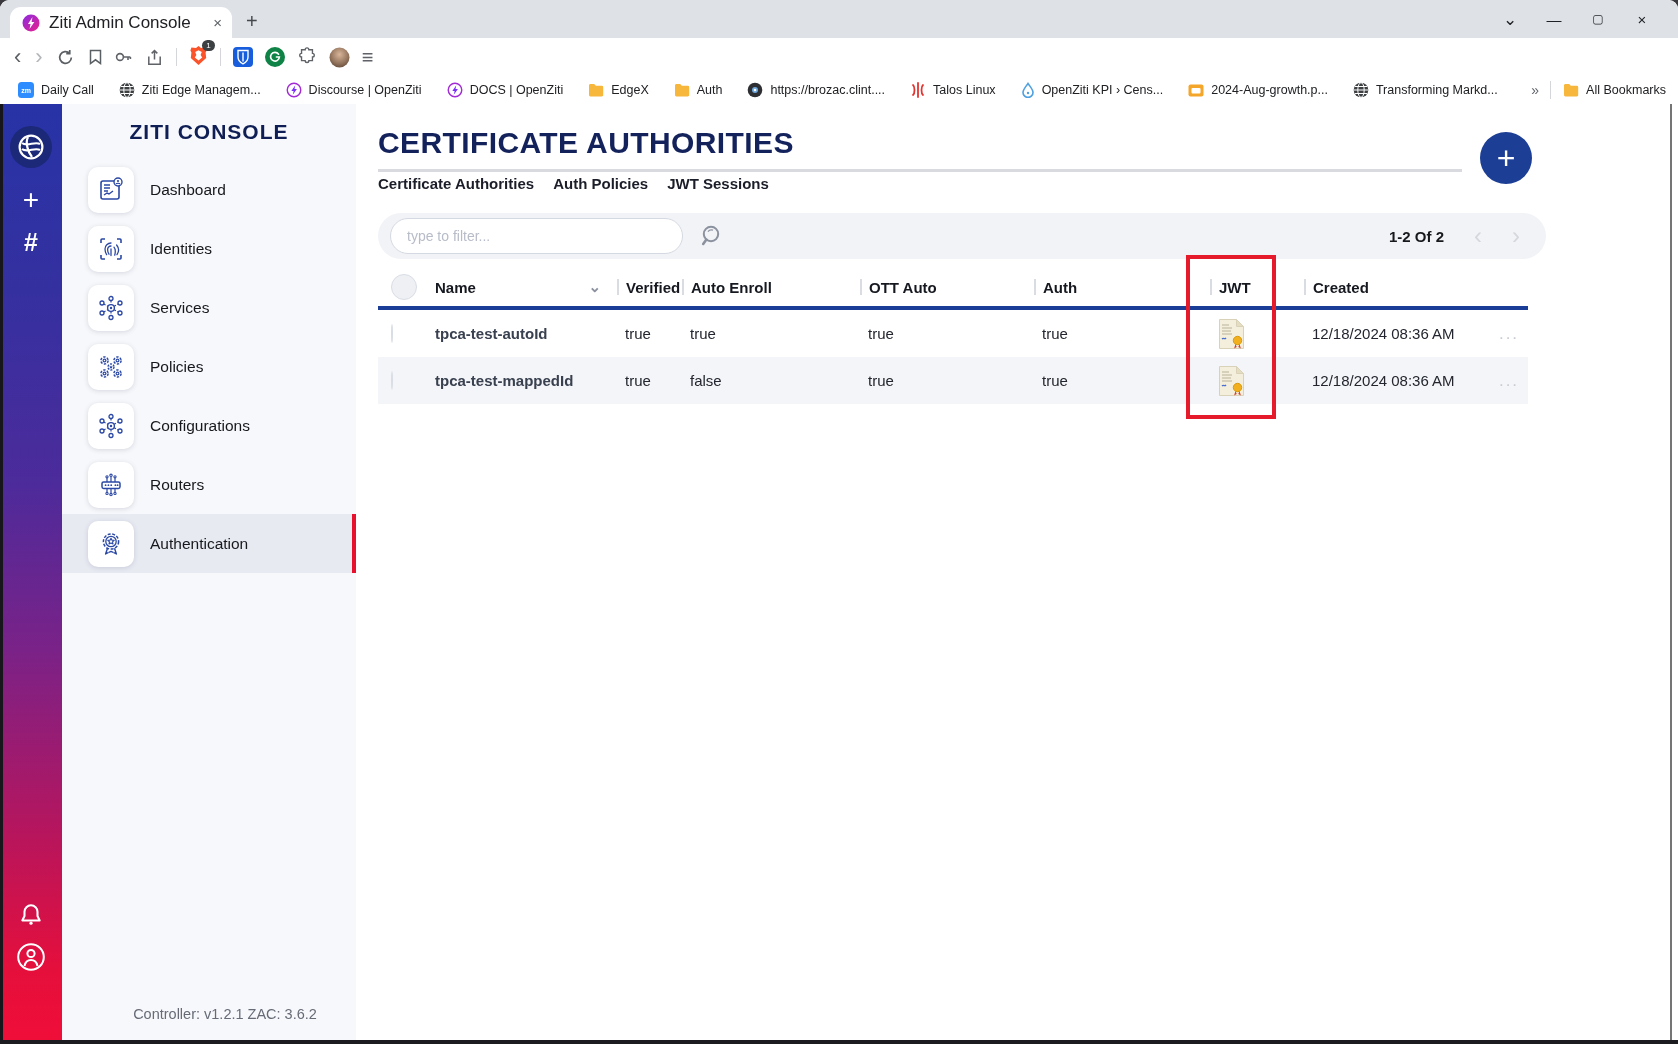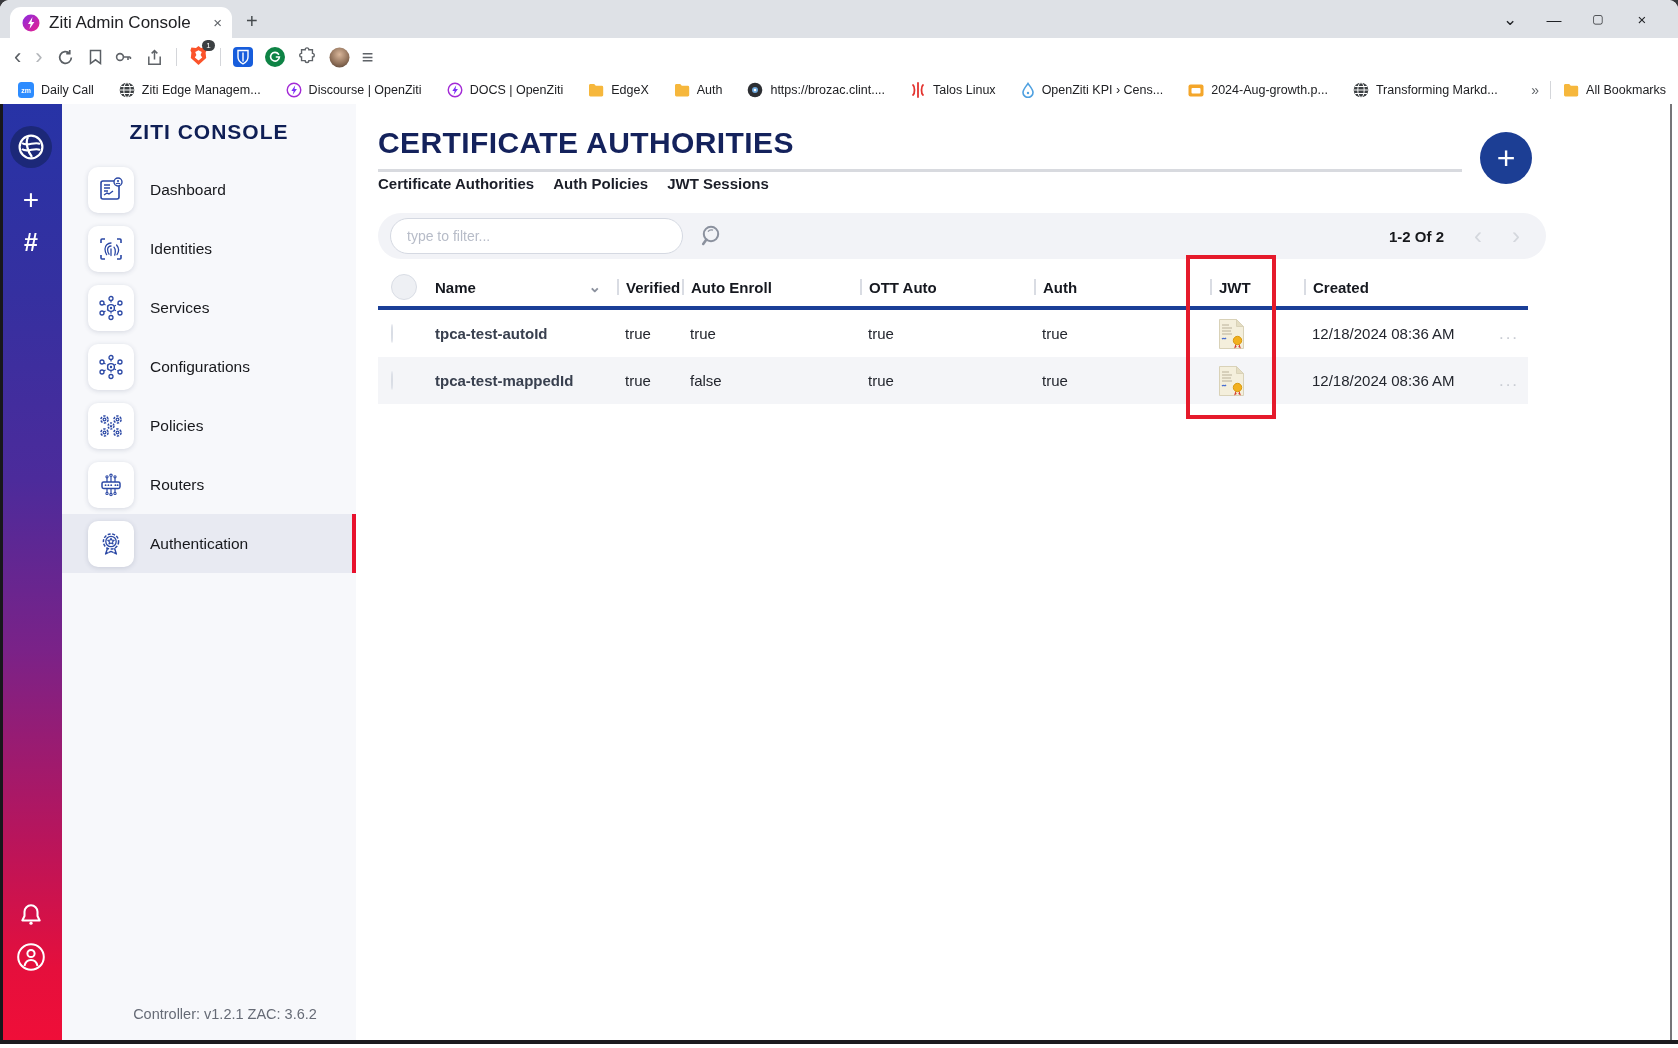--- a/index.html
+++ b/index.html
@@ -328,49 +328,49 @@
                 <circle cx="5" cy="19" r="2" fill="none" stroke="#2b48a5" stroke-width="1.3"></circle>
                 <circle cx="23" cy="19" r="2" fill="none" stroke="#2b48a5" stroke-width="1.3"></circle>
                 <path d="M14 6.5v4M14 17.5v4M6.8 10l4 2.2M17.2 15.8l4 2.2M6.8 18l4-2.2M17.2 12.2l4-2.2" stroke="#2b48a5" stroke-width="1.2" stroke-dasharray="2 1.6" fill="none"></path>
               </svg>
           </span>
           <span class="mlabel">Services</span>
         </div>
         <div class="mi">
           <span class="tile">
             <svg width="28" height="28" viewBox="0 0 28 28">
-                <circle cx="14" cy="14" r="3.4" fill="none" stroke="#2b48a5" stroke-width="1.4"></circle>
-                <circle cx="14" cy="14" r="1.2" fill="#2b48a5"></circle>
-                <circle cx="14" cy="4.5" r="2" fill="none" stroke="#2b48a5" stroke-width="1.3"></circle>
-                <circle cx="14" cy="23.5" r="2" fill="none" stroke="#2b48a5" stroke-width="1.3"></circle>
-                <circle cx="5" cy="9" r="2" fill="none" stroke="#2b48a5" stroke-width="1.3"></circle>
-                <circle cx="23" cy="9" r="2" fill="none" stroke="#2b48a5" stroke-width="1.3"></circle>
-                <circle cx="5" cy="19" r="2" fill="none" stroke="#2b48a5" stroke-width="1.3"></circle>
-                <circle cx="23" cy="19" r="2" fill="none" stroke="#2b48a5" stroke-width="1.3"></circle>
-                <path d="M14 6.5v4M14 17.5v4M6.8 10l4 2.2M17.2 15.8l4 2.2M6.8 18l4-2.2M17.2 12.2l4-2.2" stroke="#2b48a5" stroke-width="1.2" stroke-dasharray="2 1.6" fill="none"></path>
-              </svg>
-          </span>
-          <span class="mlabel">Configurations</span>
-        </div>
-        <div class="mi">
-          <span class="tile">
-            <svg width="28" height="28" viewBox="0 0 28 28">
                 <circle cx="7.5" cy="7.5" r="3.6" fill="none" stroke="#2b48a5" stroke-width="1.5" stroke-dasharray="2.4 1.4"></circle>
                 <circle cx="7.5" cy="7.5" r="1.4" fill="none" stroke="#2b48a5" stroke-width="1.2"></circle>
                 <circle cx="20.5" cy="7.5" r="3.6" fill="none" stroke="#2b48a5" stroke-width="1.5" stroke-dasharray="2.4 1.4"></circle>
                 <circle cx="20.5" cy="7.5" r="1.4" fill="none" stroke="#2b48a5" stroke-width="1.2"></circle>
                 <circle cx="7.5" cy="20.5" r="3.6" fill="none" stroke="#2b48a5" stroke-width="1.5" stroke-dasharray="2.4 1.4"></circle>
                 <circle cx="7.5" cy="20.5" r="1.4" fill="none" stroke="#2b48a5" stroke-width="1.2"></circle>
                 <circle cx="20.5" cy="20.5" r="3.6" fill="none" stroke="#2b48a5" stroke-width="1.5" stroke-dasharray="2.4 1.4"></circle>
                 <circle cx="20.5" cy="20.5" r="1.4" fill="none" stroke="#2b48a5" stroke-width="1.2"></circle>
                 <circle cx="14" cy="14" r="3" fill="none" stroke="#2b48a5" stroke-width="1.4" stroke-dasharray="2 1.2"></circle>
                 <path d="M14 12.4l.6 1.1 1.2.1-.9.9.3 1.2-1.2-.6-1.2.6.3-1.2-.9-.9 1.2-.1z" fill="#2b48a5"></path>
               </svg>
           </span>
           <span class="mlabel">Policies</span>
+        </div>
+        <div class="mi">
+          <span class="tile">
+            <svg width="28" height="28" viewBox="0 0 28 28">
+                <circle cx="14" cy="14" r="3.4" fill="none" stroke="#2b48a5" stroke-width="1.4"></circle>
+                <circle cx="14" cy="14" r="1.2" fill="#2b48a5"></circle>
+                <circle cx="14" cy="4.5" r="2" fill="none" stroke="#2b48a5" stroke-width="1.3"></circle>
+                <circle cx="14" cy="23.5" r="2" fill="none" stroke="#2b48a5" stroke-width="1.3"></circle>
+                <circle cx="5" cy="9" r="2" fill="none" stroke="#2b48a5" stroke-width="1.3"></circle>
+                <circle cx="23" cy="9" r="2" fill="none" stroke="#2b48a5" stroke-width="1.3"></circle>
+                <circle cx="5" cy="19" r="2" fill="none" stroke="#2b48a5" stroke-width="1.3"></circle>
+                <circle cx="23" cy="19" r="2" fill="none" stroke="#2b48a5" stroke-width="1.3"></circle>
+                <path d="M14 6.5v4M14 17.5v4M6.8 10l4 2.2M17.2 15.8l4 2.2M6.8 18l4-2.2M17.2 12.2l4-2.2" stroke="#2b48a5" stroke-width="1.2" stroke-dasharray="2 1.6" fill="none"></path>
+              </svg>
+          </span>
+          <span class="mlabel">Configurations</span>
         </div>
         <div class="mi">
           <span class="tile">
             <svg width="28" height="28" viewBox="0 0 28 28">
                 <rect x="5" y="11" width="18" height="6.4" rx="1.6" fill="none" stroke="#2b48a5" stroke-width="1.5"></rect>
                 <circle cx="8.6" cy="14.2" r=".9" fill="#2b48a5"></circle>
                 <circle cx="11.4" cy="14.2" r=".9" fill="#2b48a5"></circle>
                 <circle cx="14.2" cy="14.2" r=".9" fill="#2b48a5"></circle>
                 <circle cx="18.4" cy="14.2" r=".9" fill="#2b48a5"></circle>
                 <circle cx="20.6" cy="14.2" r=".9" fill="#2b48a5"></circle>

